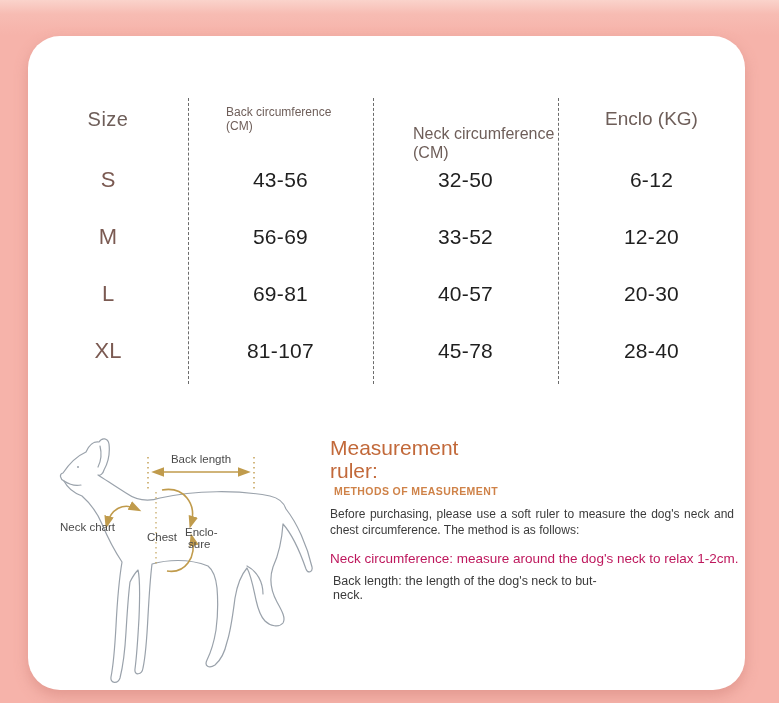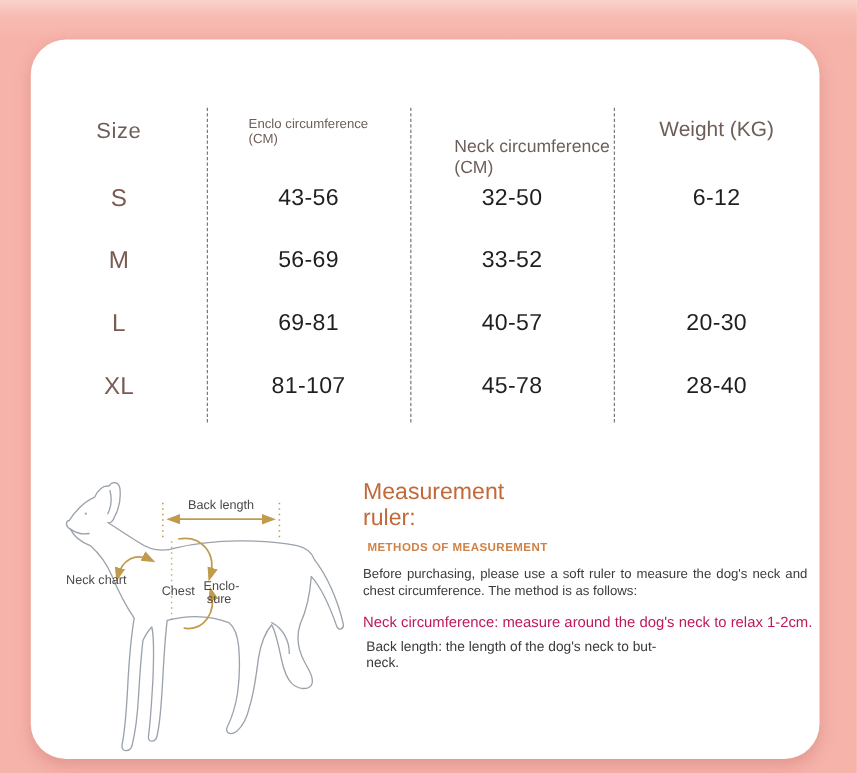--- a/index.html
+++ b/index.html
@@ -28,21 +28,21 @@
   .divider{position:absolute;top:62px;height:286px;width:0;border-left:1px dashed #6b6b6b;}
   .divider.d1{left:160px;}
   .divider.d2{left:345px;}
   .divider.d3{left:530px;}
   
   .diagram{position:absolute;left:22px;top:394px;width:280px;height:258px;}
   .diagram svg{display:block;}
   
   .measure{position:absolute;left:302px;top:400px;width:406px;color:#3b3b3b;}
   .m-title{font-size:21px;line-height:23px;color:#c2693a;}
-  .m-sub{margin-top:10px;padding-left:4px;font-size:10.5px;font-weight:bold;color:#cf8248;letter-spacing:0.4px;}
+  .m-sub{margin-top:3px;padding-left:4px;font-size:10.5px;font-weight:bold;color:#cf8248;letter-spacing:0.4px;}
   .m-p1{margin-top:10px;font-size:12px;line-height:1.3;width:404px;text-align:justify;}
   .m-p2{margin-top:13px;font-size:13.5px;white-space:nowrap;color:#be185d;}
   .m-p3 .ln{font-size:12px;white-space:nowrap;word-spacing:1px;}
   .m-p3 .ln1{margin-top:16px;}
   .m-p3 .ln2{margin-top:13px;}
   .m-p4{margin-top:9px;padding-left:3px;font-size:12.5px;line-height:1.1;}
 </style>
 </head>
 <body>
 
@@ -50,40 +50,41 @@
   <div class="card">
 
     <div class="size-table">
       <div class="divider d1"></div>
       <div class="divider d2"></div>
       <div class="divider d3"></div>
 
       <div class="trow header">
         <div class="hc size">Size</div>
         <div class="hc chest">
-          <div>Enclo circumference</div>
+          <div>Back circumference</div>
           <div>(CM)</div>
         </div>
         <div class="hc neck">
           <div>Neck circumference</div>
           <div>(CM)</div>
         </div>
-        <div class="hc weight">Weight (KG)</div>
+        <div class="hc weight">Enclo (KG)</div>
       </div>
 
       <div class="trow body">
         <div class="cell-size">S</div>
         <div class="cell-val">43-56</div>
         <div class="cell-val">32-50</div>
         <div class="cell-val">6-12</div>
       </div>
       <div class="trow body">
         <div class="cell-size">M</div>
         <div class="cell-val">56-69</div>
         <div class="cell-val">33-52</div>
+        <div class="cell-val">12-20</div>
       </div>
       <div class="trow body">
         <div class="cell-size">L</div>
         <div class="cell-val">69-81</div>
         <div class="cell-val">40-57</div>
         <div class="cell-val">20-30</div>
       </div>
       <div class="trow body">
         <div class="cell-size">XL</div>
         <div class="cell-val">81-107</div>

